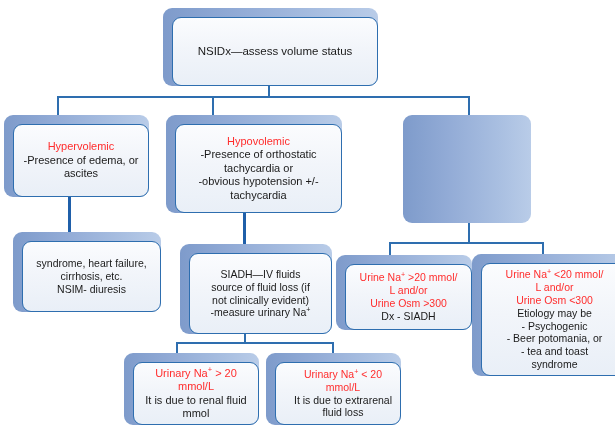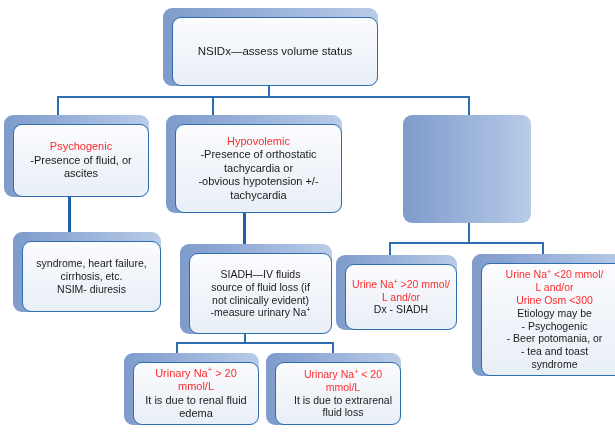--- a/index.html
+++ b/index.html
@@ -99,22 +99,22 @@
       <div class="txt" style="font-size:11.5px;">
         <div><span>NSIDx—assess volume status</span></div>
       </div>
     </div>
   </div>
 
   <div class="node" style="left:4px; top:115px; width:145px; height:82px;">
     <div class="shadow"></div>
     <div class="card">
       <div class="txt" style="font-size:11px;">
-        <div class="red">Psychogenic</div>
-        <div>-Presence of fluid, or</div>
+        <div class="red">Hypervolemic</div>
+        <div>-Presence of edema, or</div>
         <div>ascites</div>
       </div>
     </div>
   </div>
 
   <div class="node" style="left:13px; top:232px; width:148px; height:80px;">
     <div class="shadow"></div>
     <div class="card">
       <div class="txt" style="font-size:10.5px;">
         <div>syndrome, heart failure,</div>
@@ -149,47 +149,48 @@
     </div>
   </div>
 
   <div class="node" style="left:124px; top:353px; width:135px; height:72px;">
     <div class="shadow"></div>
     <div class="card">
       <div class="txt" style="font-size:11px;">
         <div class="red"><span>Urinary Na</span><sup>+</sup><span> &gt; 20</span></div>
         <div class="red">mmol/L</div>
         <div>It is due to renal fluid</div>
-        <div>edema</div>
+        <div>mmol</div>
       </div>
     </div>
   </div>
 
   <div class="node" style="left:266px; top:353px; width:135px; height:72px;">
     <div class="shadow"></div>
     <div class="card">
       <div class="txt" style="font-size:10.5px;margin-left:10px;">
         <div class="red"><span>Urinary Na</span><sup>+</sup><span> &lt; 20</span></div>
         <div class="red">mmol/L</div>
         <div>It is due to extrarenal</div>
         <div>fluid loss</div>
       </div>
     </div>
   </div>
 
   <div class="node" style="left:403px; top:115px; width:128px; height:108px;">
     <div class="shadow"></div>
   </div>
 
-  <div class="node" style="left:336px; top:255px; width:121px; height:75px;">
+  <div class="node" style="left:336px; top:255px; width:136px; height:75px;">
     <div class="shadow"></div>
     <div class="card">
       <div class="txt" style="font-size:10.5px;">
         <div class="red"><span>Urine Na</span><sup>+</sup><span> &gt;20 mmol/</span></div>
         <div class="red">L and/or</div>
+        <div class="red">Urine Osm &gt;300</div>
         <div>Dx - SIADH</div>
       </div>
     </div>
   </div>
 
   <div class="node" style="left:472px; top:254px; width:156px; height:122px;">
     <div class="shadow"></div>
     <div class="card">
       <div class="txt" style="font-size:10.5px;">
         <div class="red"><span>Urine Na</span><sup>+</sup><span> &lt;20 mmol/</span></div>

